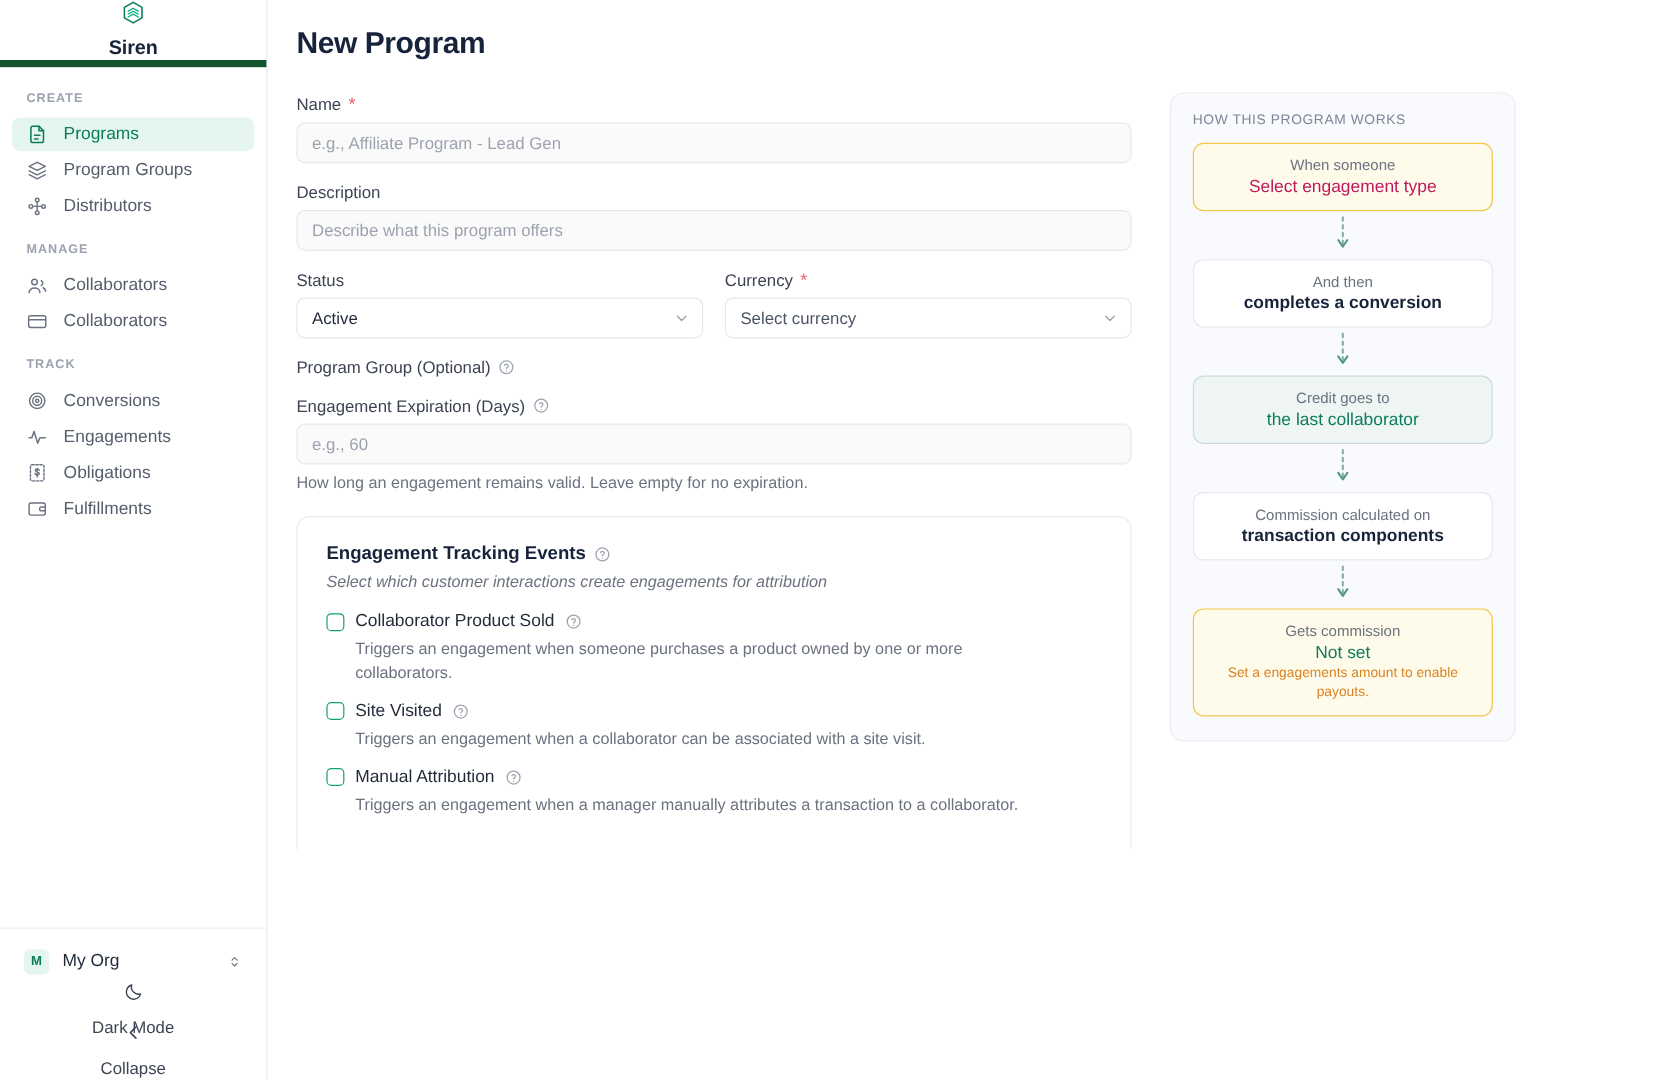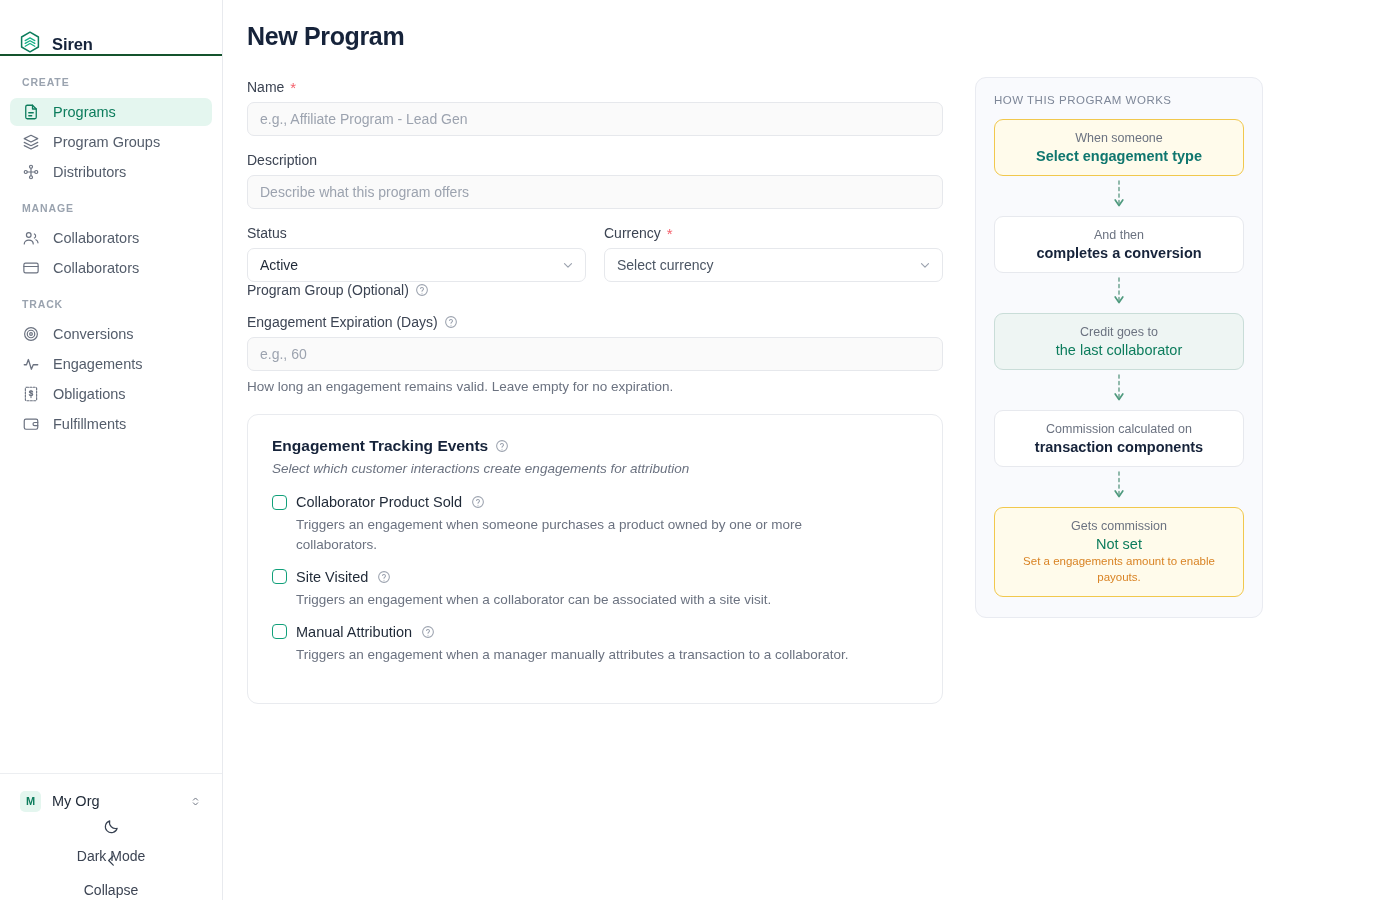--- a/index.html
+++ b/index.html
@@ -14,22 +14,22 @@
 
   
   .sidebar {
     width: 223px; height: 900px;
     background: #ffffff;
     border-right: 1px solid #e8eaee;
     display: flex; flex-direction: column;
     position: relative; flex: 0 0 223px;
   }
   .brand {
-    height: 56px; display: flex; align-items: flex-end; gap: 10px;
-    padding: 0 18px; border-bottom: 2px solid #14532d;
+    height: 56px; display: flex; align-items: center; gap: 10px;
+    padding: 0 18px; border-bottom: 6px solid #14532d; flex-direction: column;
   }
   .brand-logo { width: 24px; height: 24px; display: block; }
   .brand-name { font-size: 16.5px; font-weight: 700; color: #16233a; letter-spacing: -0.1px; }
 
   .nav { padding: 14px 10px 0 10px; flex: 1 1 auto; }
   .nav-section {
     font-size: 10.5px; font-weight: 600; letter-spacing: 0.85px;
     color: #9aa3af; text-transform: uppercase;
     padding: 14px 12px 8px 12px;
   }
@@ -93,21 +93,21 @@
     border: 1px solid #e6e8ec; border-radius: 7px; background: #ffffff;
     display: flex; align-items: center; padding: 0 12px;
     font-size: 14px; color: #1f2937; cursor: pointer;
   }
   .select.placeholder-val { color: #4b5563; }
   .select .chev {
     position: absolute; right: 10px; top: 50%; transform: translateY(-50%);
     width: 14px; height: 14px;
   }
   .row-2 { display: flex; gap: 18px; }
-  .row-2 > .field { flex: 1 1 0; margin-bottom: 0; }
+  .row-2 > .field { flex: 1 1 0; margin-bottom: 16px; }
   .hint { font-size: 13.5px; color: #6b7280; margin-top: 8px; }
 
   .card {
     border: 1px solid #e9ebef; border-radius: 11px; background: #ffffff;
     padding: 22px 24px 24px 24px; margin-top: 20px;
   }
   .card-title {
     display: flex; align-items: center; gap: 7px;
     font-size: 15.5px; font-weight: 700; color: #16233a; margin-bottom: 6px;
   }
@@ -137,21 +137,21 @@
     text-transform: uppercase; margin-bottom: 13px;
   }
   .flow-box {
     border: 1px solid #e7e9ee; border-radius: 9px; background: #ffffff;
     padding: 11px 12px; text-align: center;
   }
   .flow-box.amber { background: #fffbeb; border-color: #f1c84d; }
   .flow-box.green { background: #eef5f3; border-color: #c9ddd8; }
   .flow-top { font-size: 12.5px; color: #6b7280; margin-bottom: 3px; }
   .flow-main { font-size: 14.5px; font-weight: 700; color: #16233a; }
-  .flow-box.amber .flow-main { color: #0f766e; font-weight: 700; }
+  .flow-box.amber .flow-main { color: #be185d; font-weight: 400; }
   .flow-box.green .flow-main { color: #0c7c5c; font-weight: 500; }
   .flow-box.amber.last .flow-main { color: #0c7c5c; font-weight: 500; }
   .flow-note { font-size: 11.5px; color: #d98324; line-height: 1.35; margin-top: 2px; }
   .flow-arrow { height: 40px; display: flex; align-items: center; justify-content: center; }
 </style>
 </head>
 <body>
 
 <div class="app">
 

